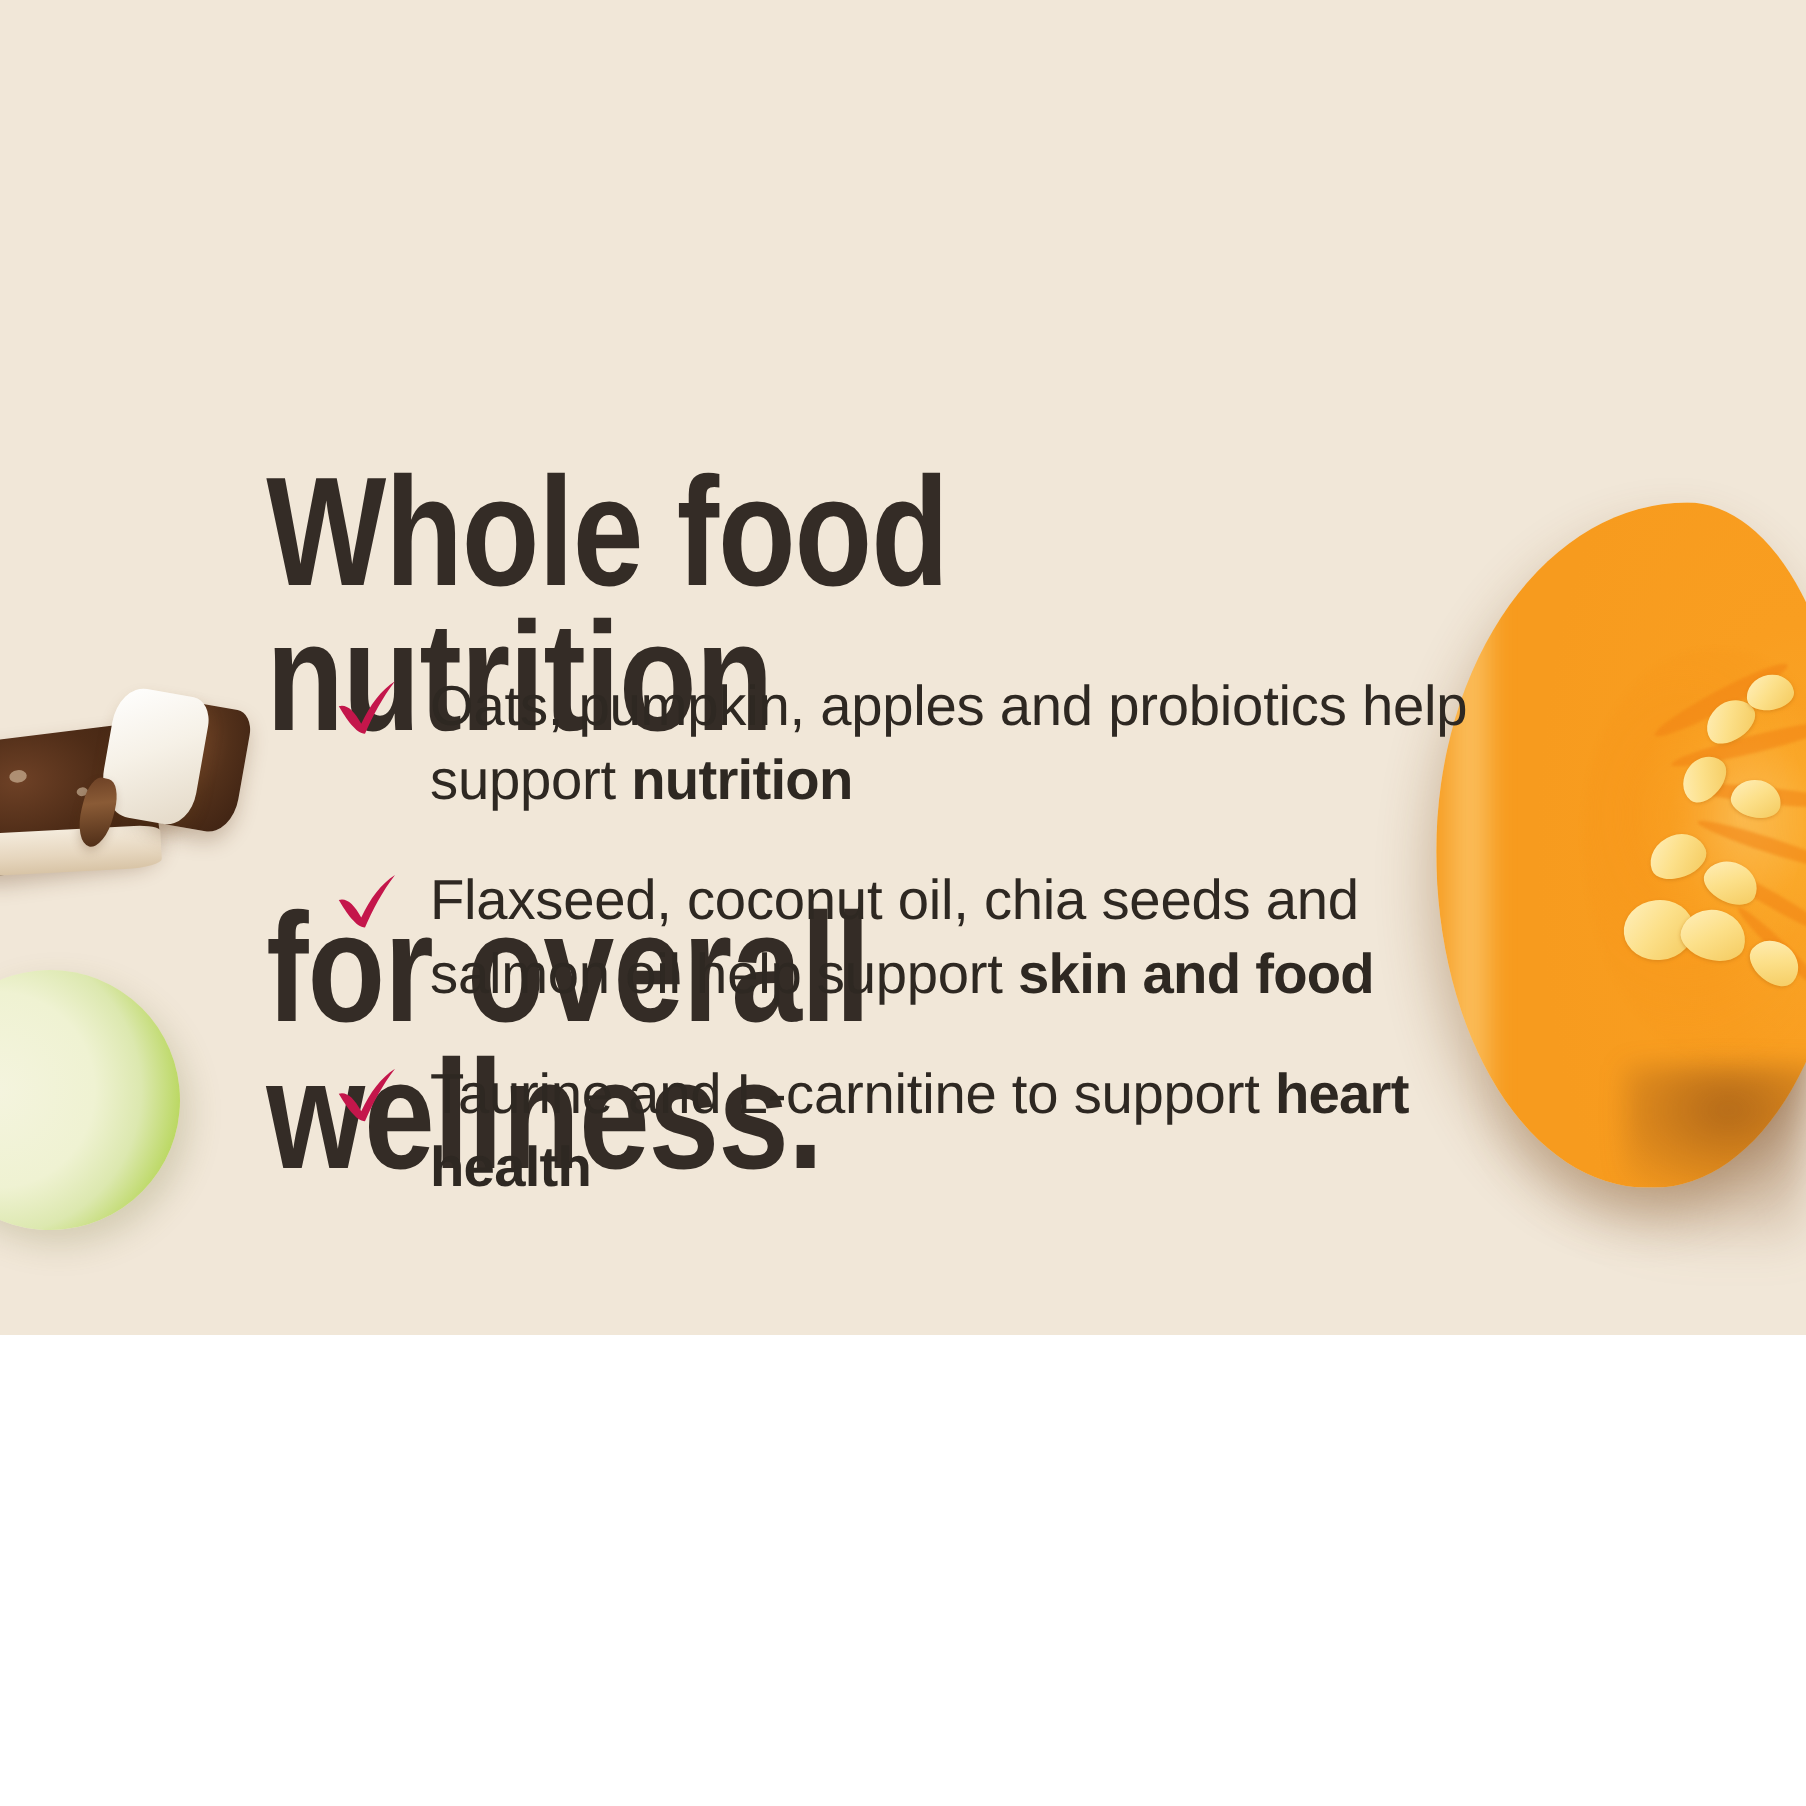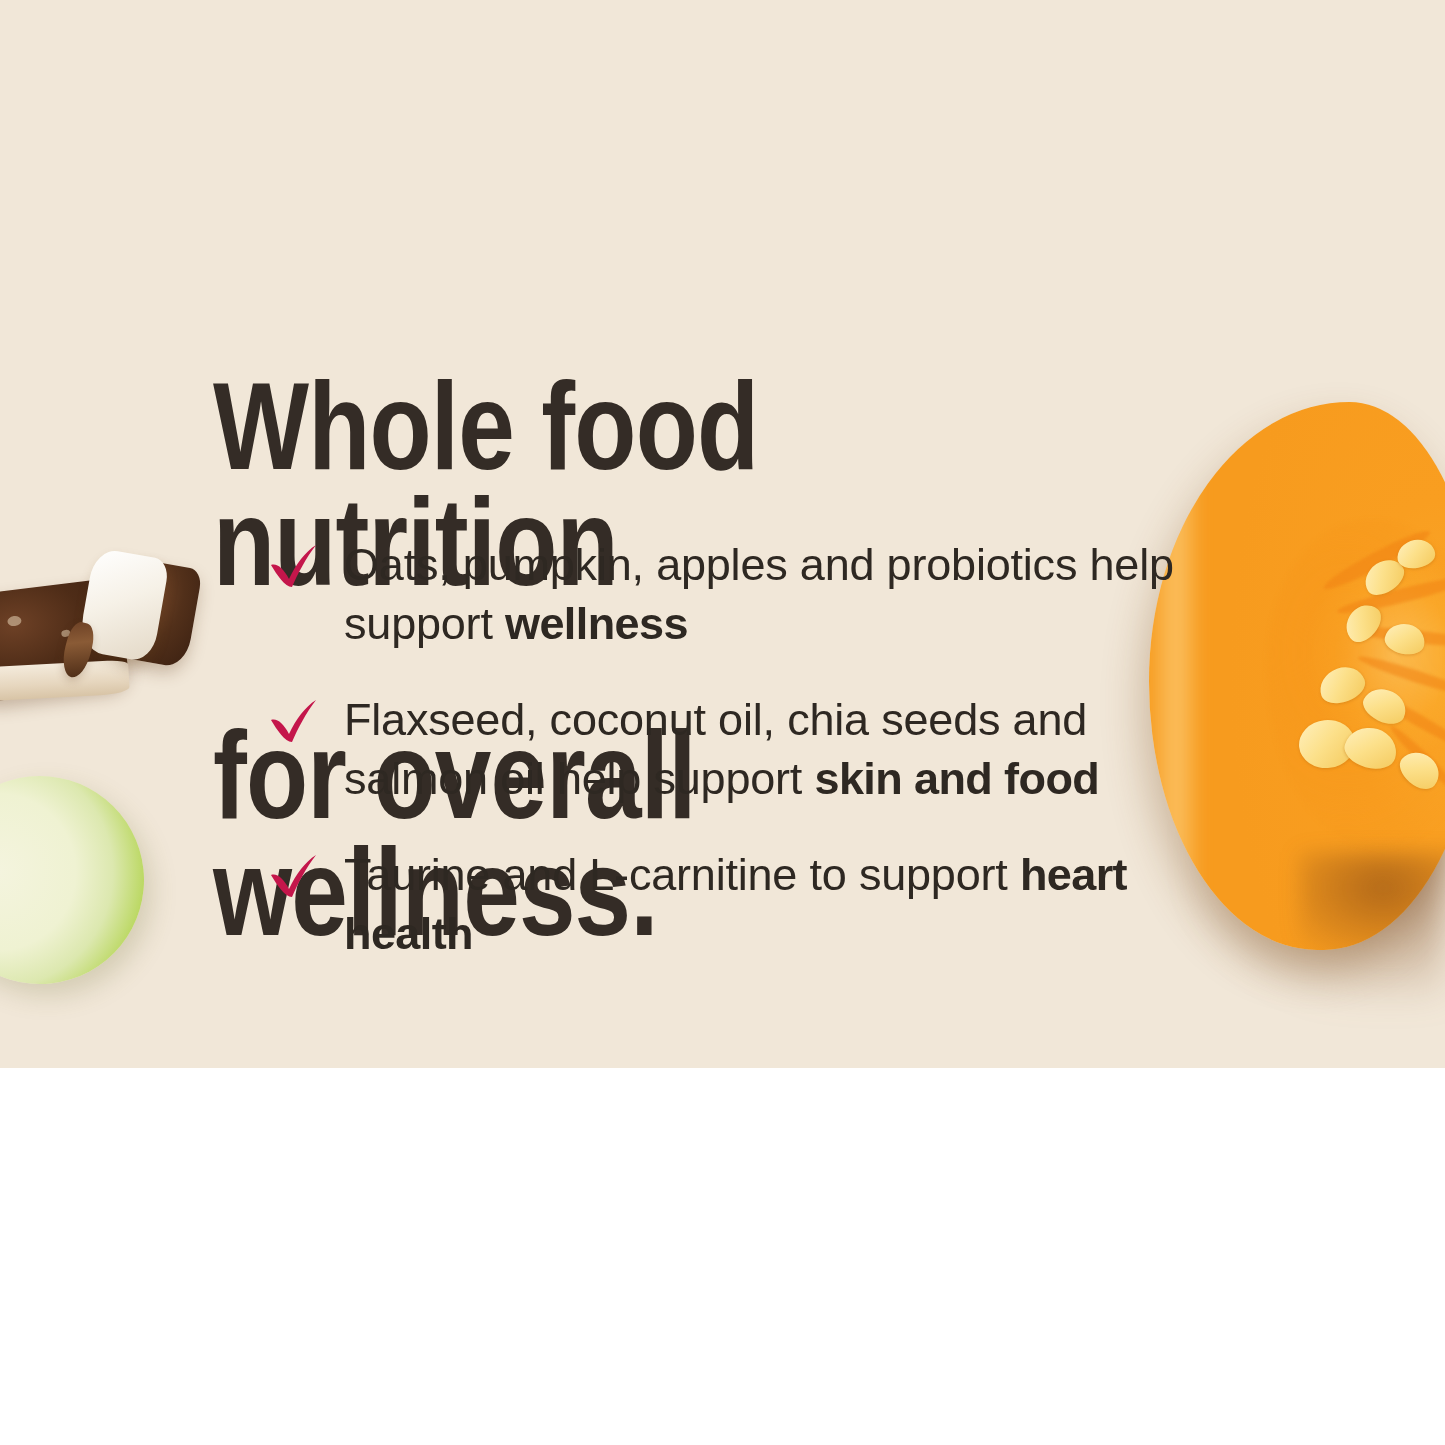--- a/index.html
+++ b/index.html
@@ -440,21 +440,21 @@
   </h1>
 
   <ul class="bullets" style="list-style:none;margin:0;padding:0;">
 
     <li class="bullet">
       <span class="check-icon">
         <svg viewBox="0 0 52 48" width="52" height="48" aria-hidden="true">
           <path d="M3 23 C9 21 15 26 21 37 C28 22 37 10 48 3 C38 16 30 31 24 45 C17 45 9 33 3 23 Z" fill="#C4164B"></path>
         </svg>
       </span>
-      <span class="bullet-text"><span>Oats, pumpkin, apples and probiotics help support </span><span class="bold">wellness</span></span>
+      <span class="bullet-text"><span>Oats, pumpkin, apples and probiotics help support </span><span class="bold">nutrition</span></span>
     </li>
 
     <li class="bullet">
       <span class="check-icon">
         <svg viewBox="0 0 52 48" width="52" height="48" aria-hidden="true">
           <path d="M3 23 C9 21 15 26 21 37 C28 22 37 10 48 3 C38 16 30 31 24 45 C17 45 9 33 3 23 Z" fill="#C4164B"></path>
         </svg>
       </span>
       <span class="bullet-text"><span>Flaxseed, coconut oil, chia seeds and salmon oil help support </span><span class="bold">skin and food</span></span>
     </li>

